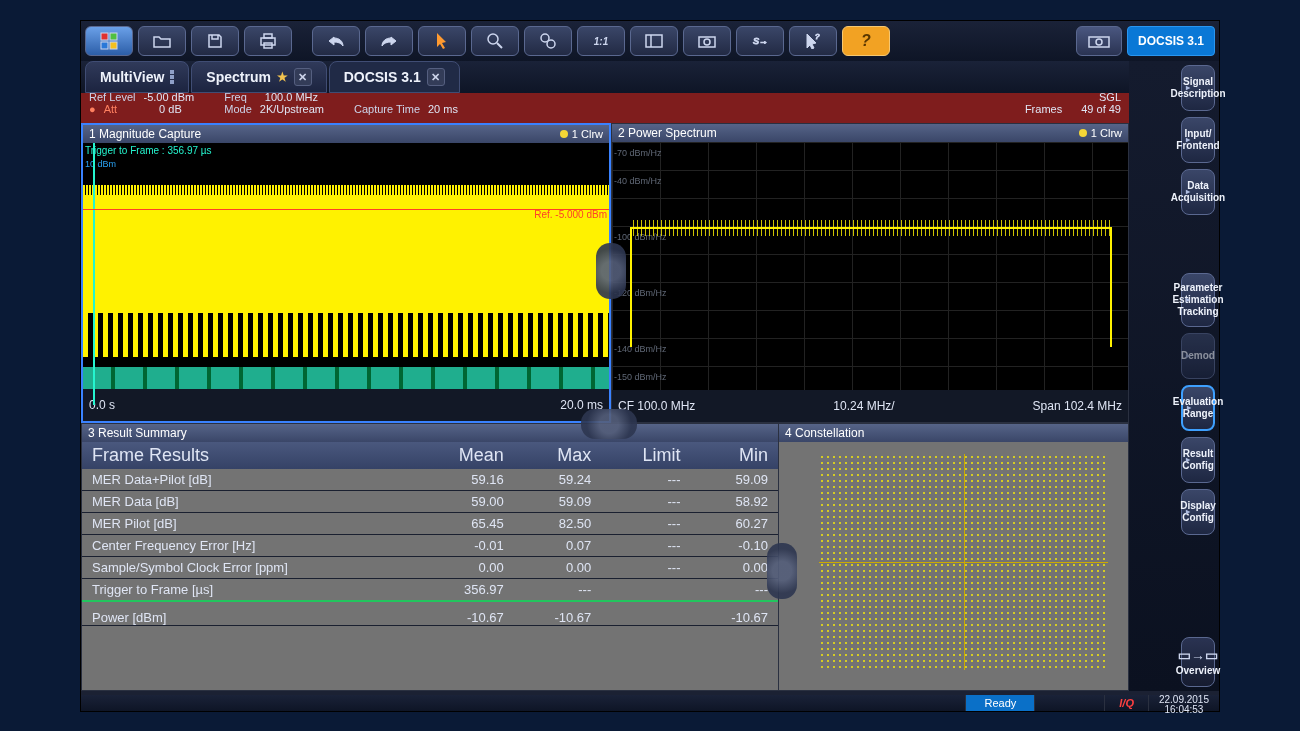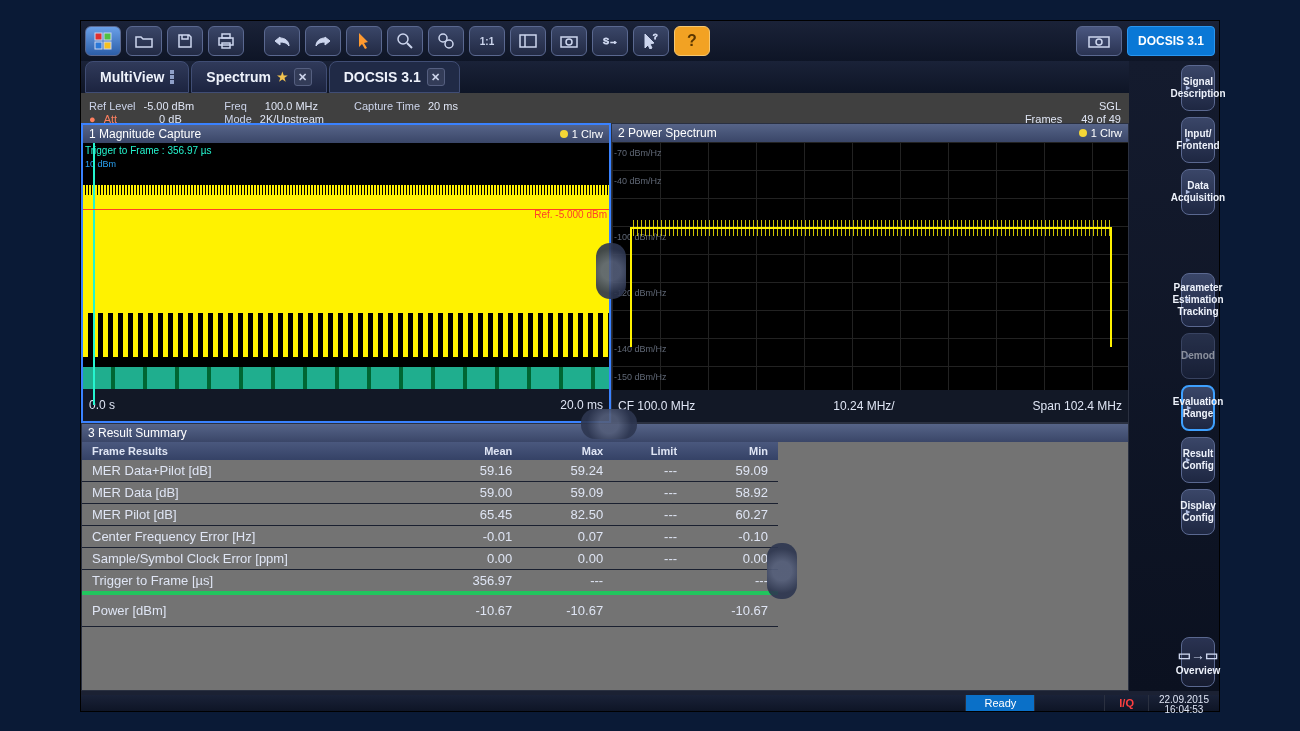--- a/index.html
+++ b/index.html
@@ -1,21 +1,21 @@
 <!DOCTYPE html>
 <html><head>
 <meta charset="utf-8">
 <style>
   * { box-sizing: border-box; margin: 0; padding: 0; font-family: Arial, Helvetica, sans-serif; }
   html, body { width: 1300px; height: 731px; background: #0a1a36; overflow: hidden; }
   .app { position: absolute; left: 80px; top: 20px; width: 1140px; height: 692px; background: #1b2133; border: 1px solid #000; }
   
   
   .toolbar { display: flex; align-items: center; gap: 5px; padding: 4px 4px; background: linear-gradient(#1a2238, #0e1526); height: 40px; }
-  .tbtn { width: 36px; height: 30px; background: linear-gradient(#3a4668, #222a44); border: 1px solid #5a6890; border-radius: 6px; display:flex; align-items:center; justify-content:center; cursor:pointer; }
+  .tbtn { width: 48px; height: 30px; background: linear-gradient(#3a4668, #222a44); border: 1px solid #5a6890; border-radius: 6px; display:flex; align-items:center; justify-content:center; cursor:pointer;font-style:italic; }
   .tbtn svg { stroke: #cdd6ee; fill: #cdd6ee; }
   .tbtn.win { background: linear-gradient(#6aa0e8, #2c5ea8); }
   .tbtn.help { background: #f2a223; border-color:#f6c771; }
   .spacer { flex: 1; }
   .cam-btn { width: 46px; height: 30px; background: linear-gradient(#4a5780,#2a3352); border:1px solid #5a6890; border-radius:6px; display:flex;align-items:center;justify-content:center; }
   .mode-btn { width: 88px; height: 30px; background:#0a78d6; color:#fff; font-size:12px; font-weight:bold; display:flex;align-items:center;justify-content:center; border-radius:4px; border:1px solid #2a96f0; }
   
   
   .tabrow { display:flex; align-items:stretch; height: 32px; background: linear-gradient(#1a2238,#0e1526); padding: 0 4px; gap:2px; }
   .tab { display:flex; align-items:center; gap:6px; padding: 0 14px; color:#eef2fb; font-size:14px; font-weight:bold; background:linear-gradient(#303a5a,#1c2440); border:1px solid #404d74; border-radius:8px 8px 0 0; }
@@ -33,21 +33,21 @@
   .rbtn.tall{height:54px;}
   .rbtn.disabled{ opacity:.55; }
   .rbtn.active{ border:2px solid #3ea0ff; }
   .rgap{ flex:1; }
   .rbtn.overview{ background:linear-gradient(#2a3352,#161c30); height:50px; }
   .rbtn.overview::before{display:none;}
   .ov-ico{ display:flex; flex-direction:column; align-items:center; gap:2px;}
   .ov-ico .diag{ font-size:14px; color:#cdd6ee; }
   
   
-  .infostrip { position:absolute; left:0; right:90px; top:72px; height:30px; background:#404040; color:#dfe5f4; font-size:11px; display:flex; align-items:flex-start; padding:7px 8px; gap:30px; }
+  .infostrip { position:absolute; left:0; right:90px; top:72px; height:30px; background:#7f1d1d; color:#dfe5f4; font-size:11px; display:flex; align-items:flex-end; padding:7px 8px; gap:30px; }
   .infostrip .grp{display:flex; flex-direction:column; line-height:1.15;}
   .infostrip .row{display:flex; gap:8px;}
   .infostrip .lbl{color:#ccd4ea;}
   .infostrip .warn{color:#ff8060;}
   .infostrip .bullet{color:#ff8060;}
   .infostrip .rgt{margin-left:auto; text-align:right;}
   
   
   .content { position:absolute; left:0; right:90px; top:102px; bottom:20px; background:#737373; display:grid; grid-template-columns: 530px 1fr; grid-template-rows: 300px 1fr; }
   .pane { border:1px solid #2a3040; position:relative; overflow:hidden; }
@@ -85,40 +85,40 @@
   .ps-lbl{ position:absolute; left:2px; color:#606876; font-size:9px; }
   .ps-trace{ position:absolute; left:18px; right:16px; top:85px; height:2px; background:#fff200; }
   .ps-noise{ position:absolute; left:18px; right:16px; top:78px; height:16px; background:
     repeating-linear-gradient(90deg, transparent 0 3px, #fff200 3px 4px); opacity:.8; }
   .ps-drop-l{ position:absolute; left:18px; top:85px; width:2px; height:120px; background:#fff200; }
   .ps-drop-r{ position:absolute; right:16px; top:85px; width:2px; height:120px; background:#fff200; }
   
   
   .rs-scroll{ position:absolute; left:0;right:0; top:18px; bottom:0; overflow:auto; color:#dfe5f4; font-size:13px; }
   table.rs{ width:100%; border-collapse:collapse; }
-  table.rs th{ background:linear-gradient(#4a587e,#354266); text-align:right; padding:3px 10px; font-weight:bold; font-size:11px;}
+  table.rs th{ background:linear-gradient(#4a587e,#354266); text-align:right; padding:3px 10px; font-weight:normal; font-size:18px;}
   table.rs th.first{ text-align:left; }
   table.rs td{ padding:3px 10px; text-align:right; border-bottom:1px solid #1a2030;}
   table.rs td.first{ text-align:left; }
-  table.rs tr.thickline td{ border-top:4px solid #22c55e; padding-top:8px; padding-bottom:8px;}
+  table.rs tr.thickline td{ border-top:2px solid #22c55e; padding-top:8px; padding-bottom:0;}
   
   
   .con-plot{ position:absolute; left:40px; right:20px; top:30px; bottom:20px; }
   .con-axis{ position:absolute; background:#ccaa00; }
   .con-pts{ position:absolute; inset:0; background:
     radial-gradient(#fff200 0.8px, transparent 1px) 0 0/6px 6px; opacity:.7; }
   
   
   .grip-h{ position:absolute; width:30px; height:56px; background:radial-gradient(circle,#545e7a 30%,#2d3650 70%); border-radius:14px; opacity:.9; z-index:10;}
   .grip-v{ position:absolute; width:56px; height:30px; background:radial-gradient(circle,#545e7a 30%,#2d3650 70%); border-radius:14px; opacity:.9; z-index:10;}
   
   
   .status { position:absolute; left:0; right:0; bottom:0; height:16px; background:linear-gradient(#1a2238,#0e1526); display:flex; align-items:center; color:#dfe5f4; font-size:11px; }
   .status .cell{ padding:0 14px; border-left:1px solid #2a3040; height:100%; display:flex;align-items:center; }
-  .status .err{ color:#ff4040; font-weight:bold; }
+  .status .err{ color:#ff4040; font-weight:bold; font-style:italic;}
   .status .ready{ background:#0a70c8; color:#fff; padding:0 18px;}
   .status .dt{ margin-left:auto; text-align:left; line-height:1; font-size:10px; padding:0 10px; display:flex;flex-direction:column;}
 </style>
 </head>
 <body>
 
 <div class="app">
 
   <div class="toolbar">
     <div class="tbtn win">
@@ -411,20 +411,30 @@
                 <td class="first">Power [dBm]</td>
                 <td>-10.67</td>
                 <td>-10.67</td>
                 <td></td>
                 <td>-10.67</td>
               </tr>
             </tbody>
         </table>
       </div>
 
+      <div style="position:absolute; right:0; top:0; bottom:0; width:350px; border-left:1px solid #2a3040;">
+        <div class="pane-title">
+            <span>4 Constellation</span>
+          </div>
+        <div class="con-plot">
+          <div class="con-pts"></div>
+          <div class="con-axis" style="left:0;right:0;top:50%;height:1px;"></div>
+          <div class="con-axis" style="top:0;bottom:0;left:50%;width:1px;"></div>
+        </div>
+      </div>
     </div>
 
     <div class="grip-h" style="left:515px; top:120px;"></div>
     <div class="grip-v" style="left:500px; top:286px;"></div>
     <div class="grip-h" style="left:686px; top:420px;"></div>
   </div>
 
   <div class="status">
     <div style="flex:1"></div>
     <div class="cell ready">Ready</div>

